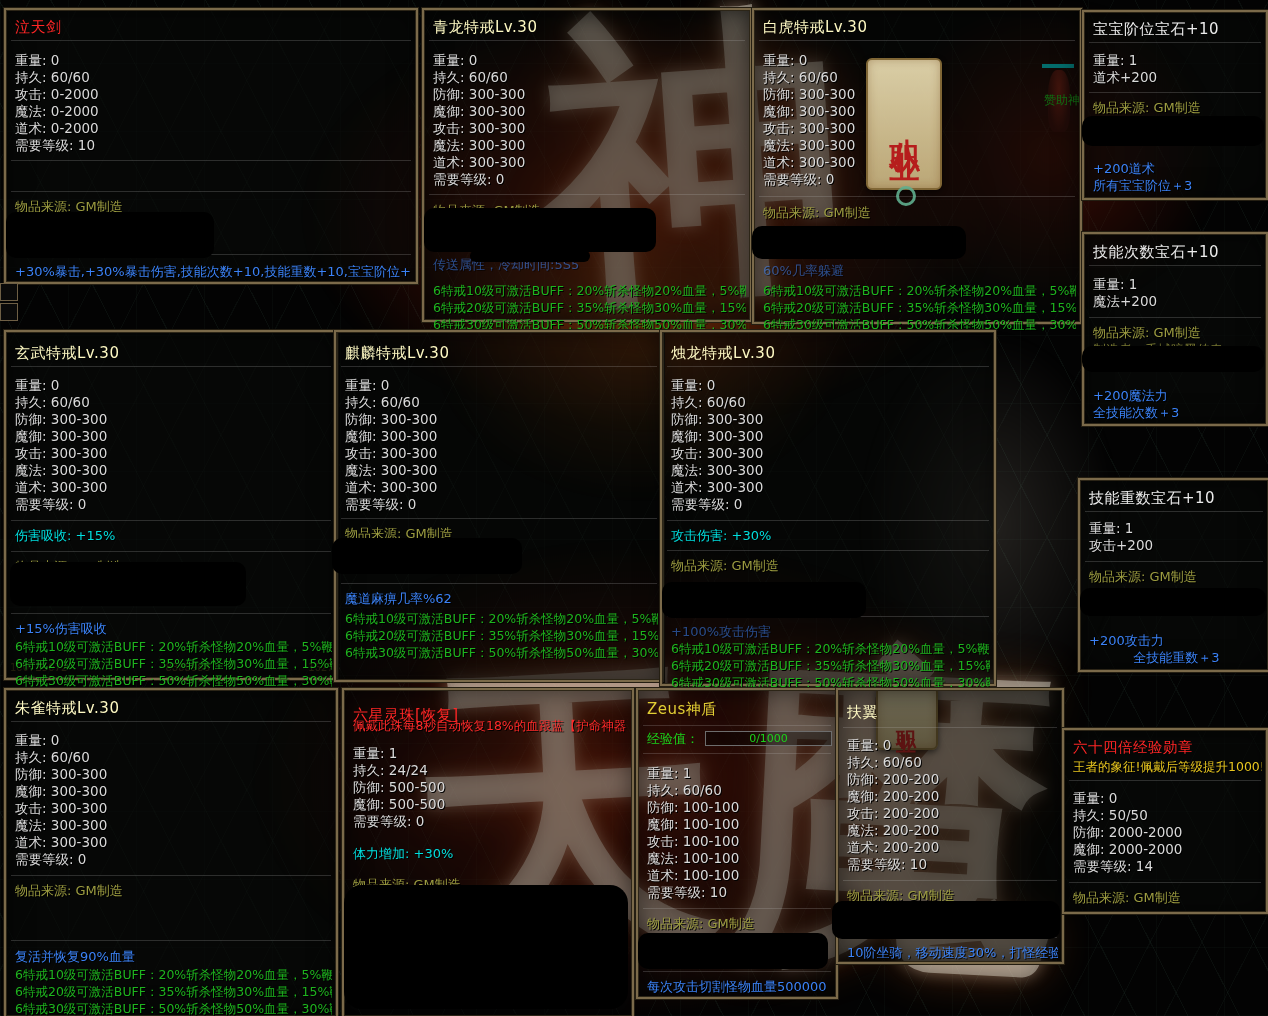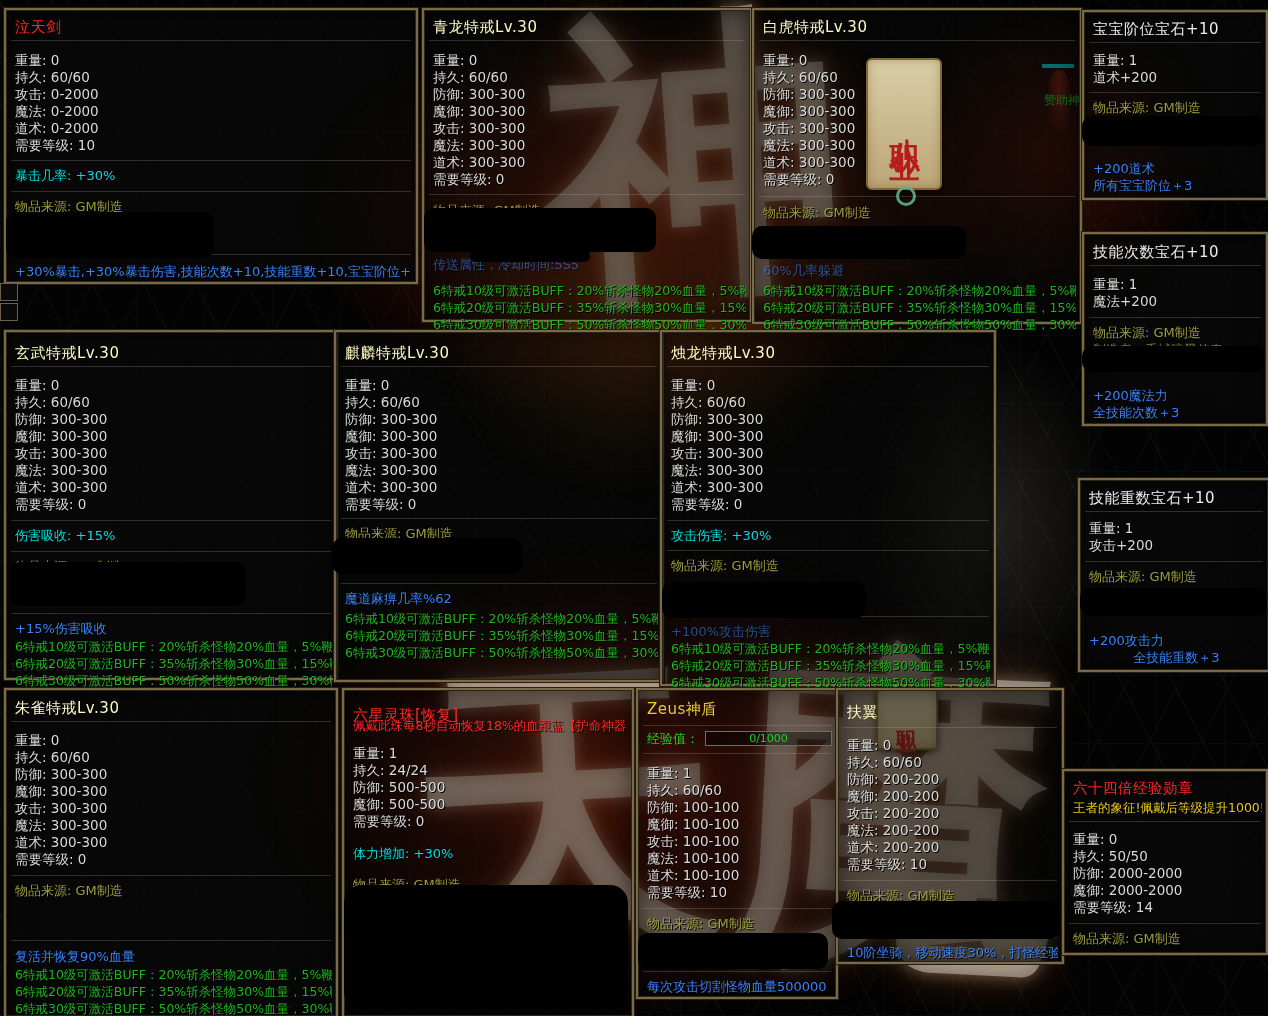--- a/index.html
+++ b/index.html
@@ -83,21 +83,20 @@
     <div class="hr" style="top:30px;"></div>
     <div class="stats" style="top:42px;">
       <div>重量: 0</div>
       <div>持久: 60/60</div>
       <div>攻击: 0-2000</div>
       <div>魔法: 0-2000</div>
       <div>道术: 0-2000</div>
       <div>需要等级: 10</div>
     </div>
     <div class="hr" style="top:150px;"></div>
-    <div class="ln cy" style="top:157px;">暴击几率: +30%</div>
     <div class="hr" style="top:181px;"></div>
     <div class="ln src" style="top:188px;">物品来源: GM制造</div>
     <div class="hr" style="top:244px;"></div>
     <div class="ln gr" style="top:253px;font-size:13px;">+30%暴击,+30%暴击伤害,技能次数+10,技能重数+10,宝宝阶位+10</div>
   </div>
   <div class="minibox" style="left:0;top:283px;"></div>
   <div class="minibox" style="left:0;top:303px;"></div>
 
   <div class="panel" style="left:422px;top:8px;width:326px;height:310px;background:rgba(8,9,8,0.5);">
     <div class="ttl t-green" style="top:8px;">青龙特戒Lv.30</div>
@@ -342,21 +341,21 @@
       <div>魔法: 200-200</div>
       <div>道术: 200-200</div>
       <div>需要等级: 10</div>
     </div>
     <div class="hr" style="top:190px;"></div>
     <div class="ln src" style="top:197px;">物品来源: GM制造</div>
     <div class="hr" style="top:247px;"></div>
     <div class="ln gr" style="top:254px;font-size:13px;">10阶坐骑，移动速度30%，打怪经验+100%</div>
   </div>
 
-  <div class="panel" style="left:1062px;top:728px;width:202px;height:182px;margin-top:41px;">
+  <div class="panel" style="left:1062px;top:728px;width:202px;height:182px;">
     <div class="ttl t-red" style="top:8px;font-size:14.5px;">六十四倍经验勋章</div>
     <div class="ln yl" style="top:28px;font-size:12.5px;">王者的象征!佩戴后等级提升1000!</div>
     <div class="hr" style="top:50px;"></div>
     <div class="stats" style="top:60px;">
       <div>重量: 0</div>
       <div>持久: 50/50</div>
       <div>防御: 2000-2000</div>
       <div>魔御: 2000-2000</div>
       <div>需要等级: 14</div>
     </div>

